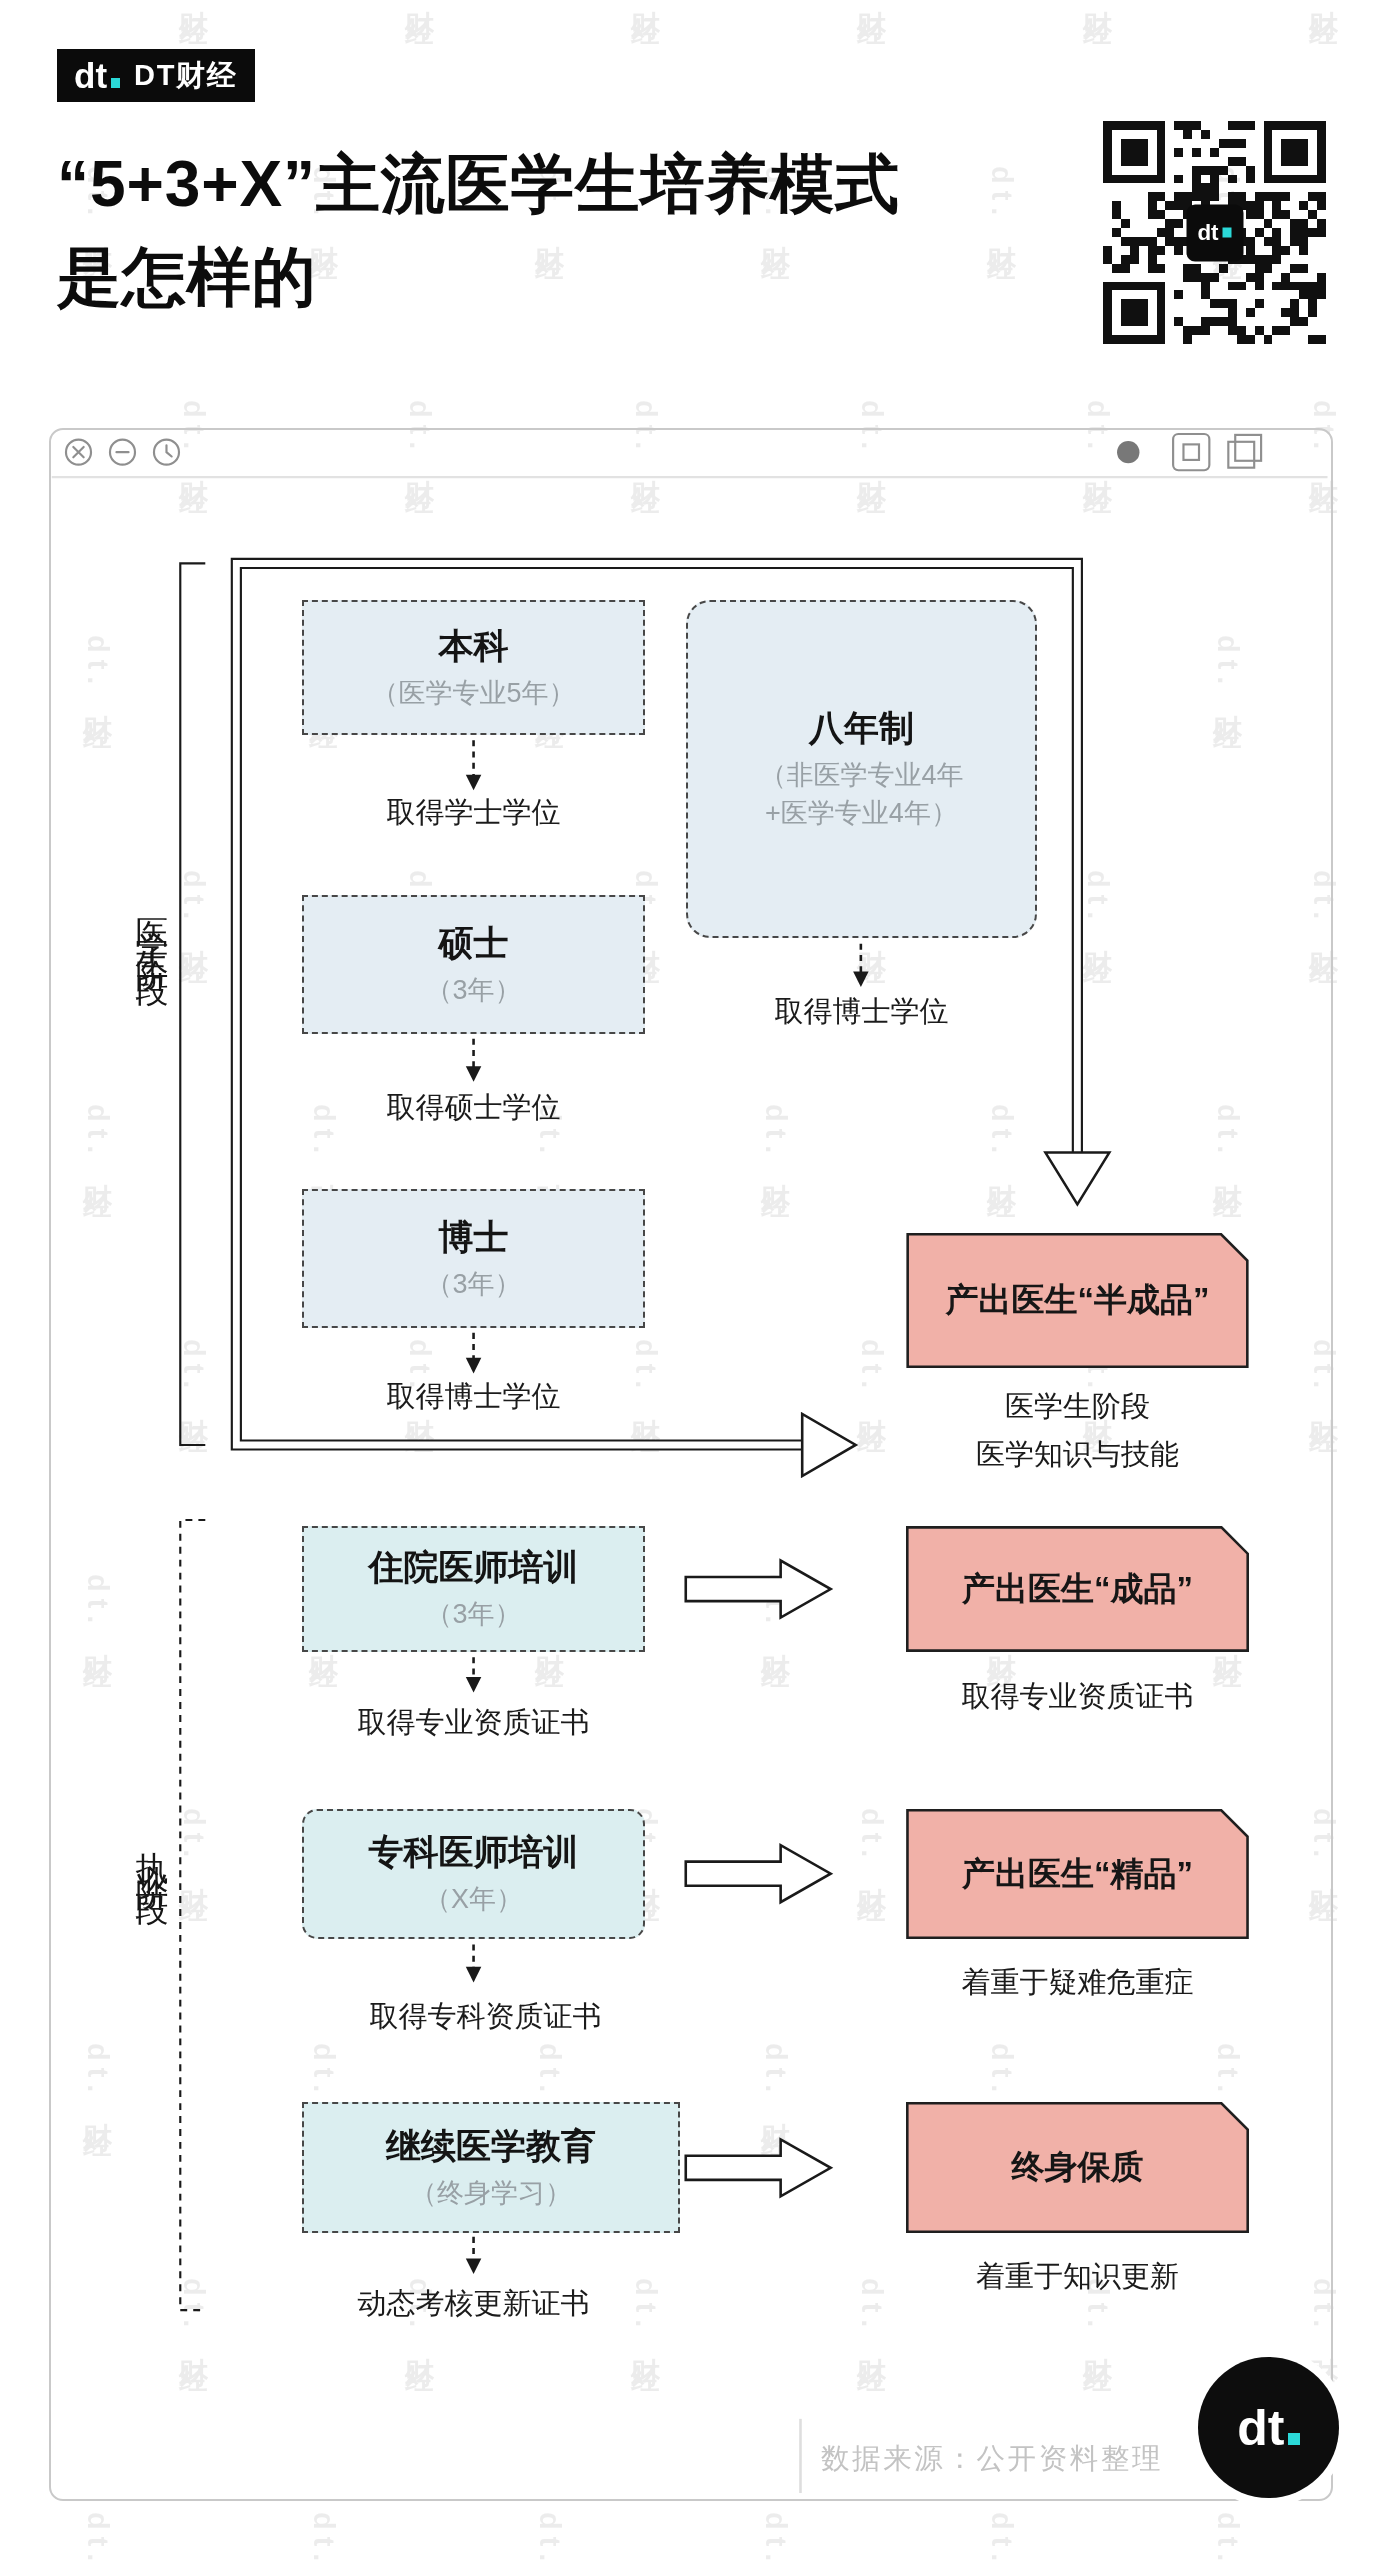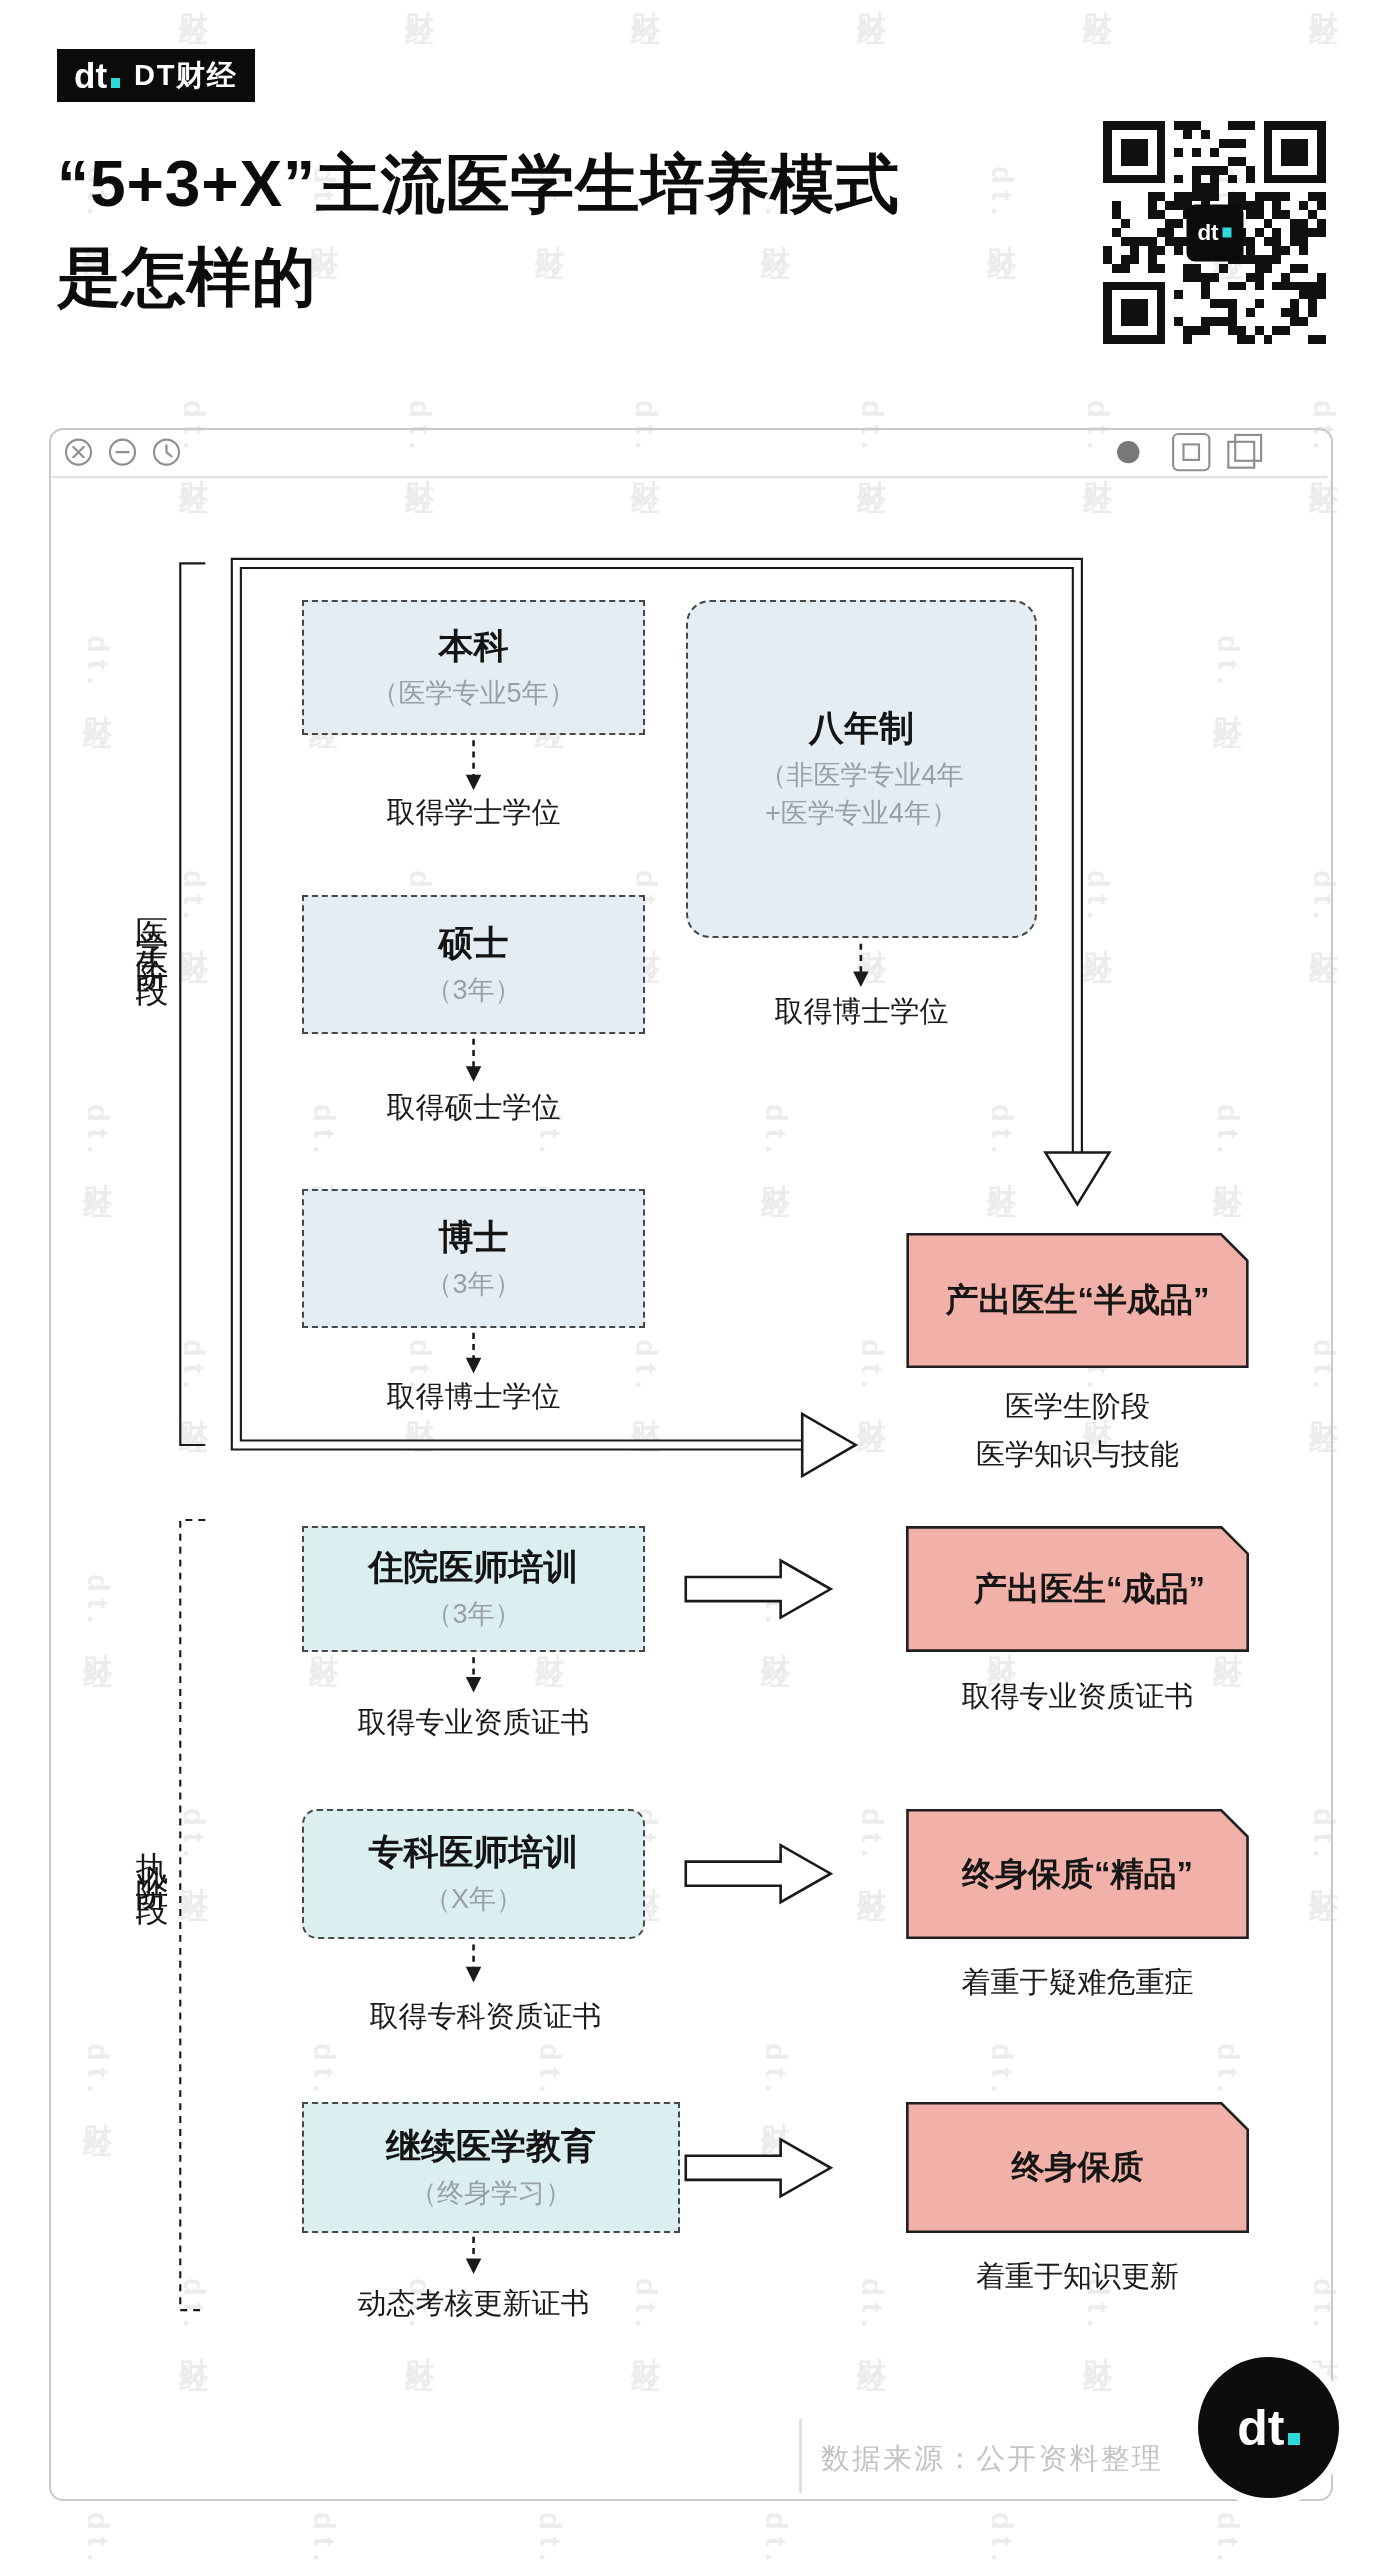--- a/index.html
+++ b/index.html
@@ -570,38 +570,38 @@
   </div>
   <div class="lbl note2" style="left:853px;top:1382px;">
     <div>医学生阶段</div>
     <div>医学知识与技能</div>
   </div>
 
   <div class="box box-cyan" style="left:302px;top:1526px;width:343px;height:126px;">
     <span class="bt">住院医师培训</span>
     <span class="bs">（3年）</span>
   </div>
-  <div class="pink" style="left:906px;top:1526px;width:343px;height:126px;padding-left:12px;">
+  <div class="pink" style="left:906px;top:1526px;width:343px;height:126px;">
     <svg width="343" height="126" viewBox="0 0 398 146">
         <polygon class="pink-shape" points="1.5,1.5 366,1.5 396.5,32 396.5,144.5 1.5,144.5"></polygon>
       </svg>
     <span class="pt">产出医生“成品”</span>
   </div>
   <div class="lbl" style="left:853px;top:1677px;">取得专业资质证书</div>
   <div class="lbl" style="left:249px;top:1703px;">取得专业资质证书</div>
 
   <div class="box box-cyan" style="left:302px;top:1809px;width:343px;height:130px;border-radius:15px;">
     <span class="bt">专科医师培训</span>
     <span class="bs">（X年）</span>
   </div>
   <div class="pink" style="left:906px;top:1809px;width:343px;height:130px;">
     <svg width="343" height="130" viewBox="0 0 398 151">
         <polygon class="pink-shape" points="1.5,1.5 366,1.5 396.5,32 396.5,149.5 1.5,149.5"></polygon>
       </svg>
-    <span class="pt">终身保质“精品”</span>
+    <span class="pt">产出医生“精品”</span>
   </div>
   <div class="lbl" style="left:853px;top:1963px;">着重于疑难危重症</div>
   <div class="lbl" style="left:261px;top:1997px;">取得专科资质证书</div>
 
   <div class="box box-cyan" style="left:302px;top:2102px;width:378px;height:131px;">
     <span class="bt">继续医学教育</span>
     <span class="bs">（终身学习）</span>
   </div>
   <div class="pink" style="left:906px;top:2102px;width:343px;height:131px;">
     <svg width="343" height="131" viewBox="0 0 398 152">

